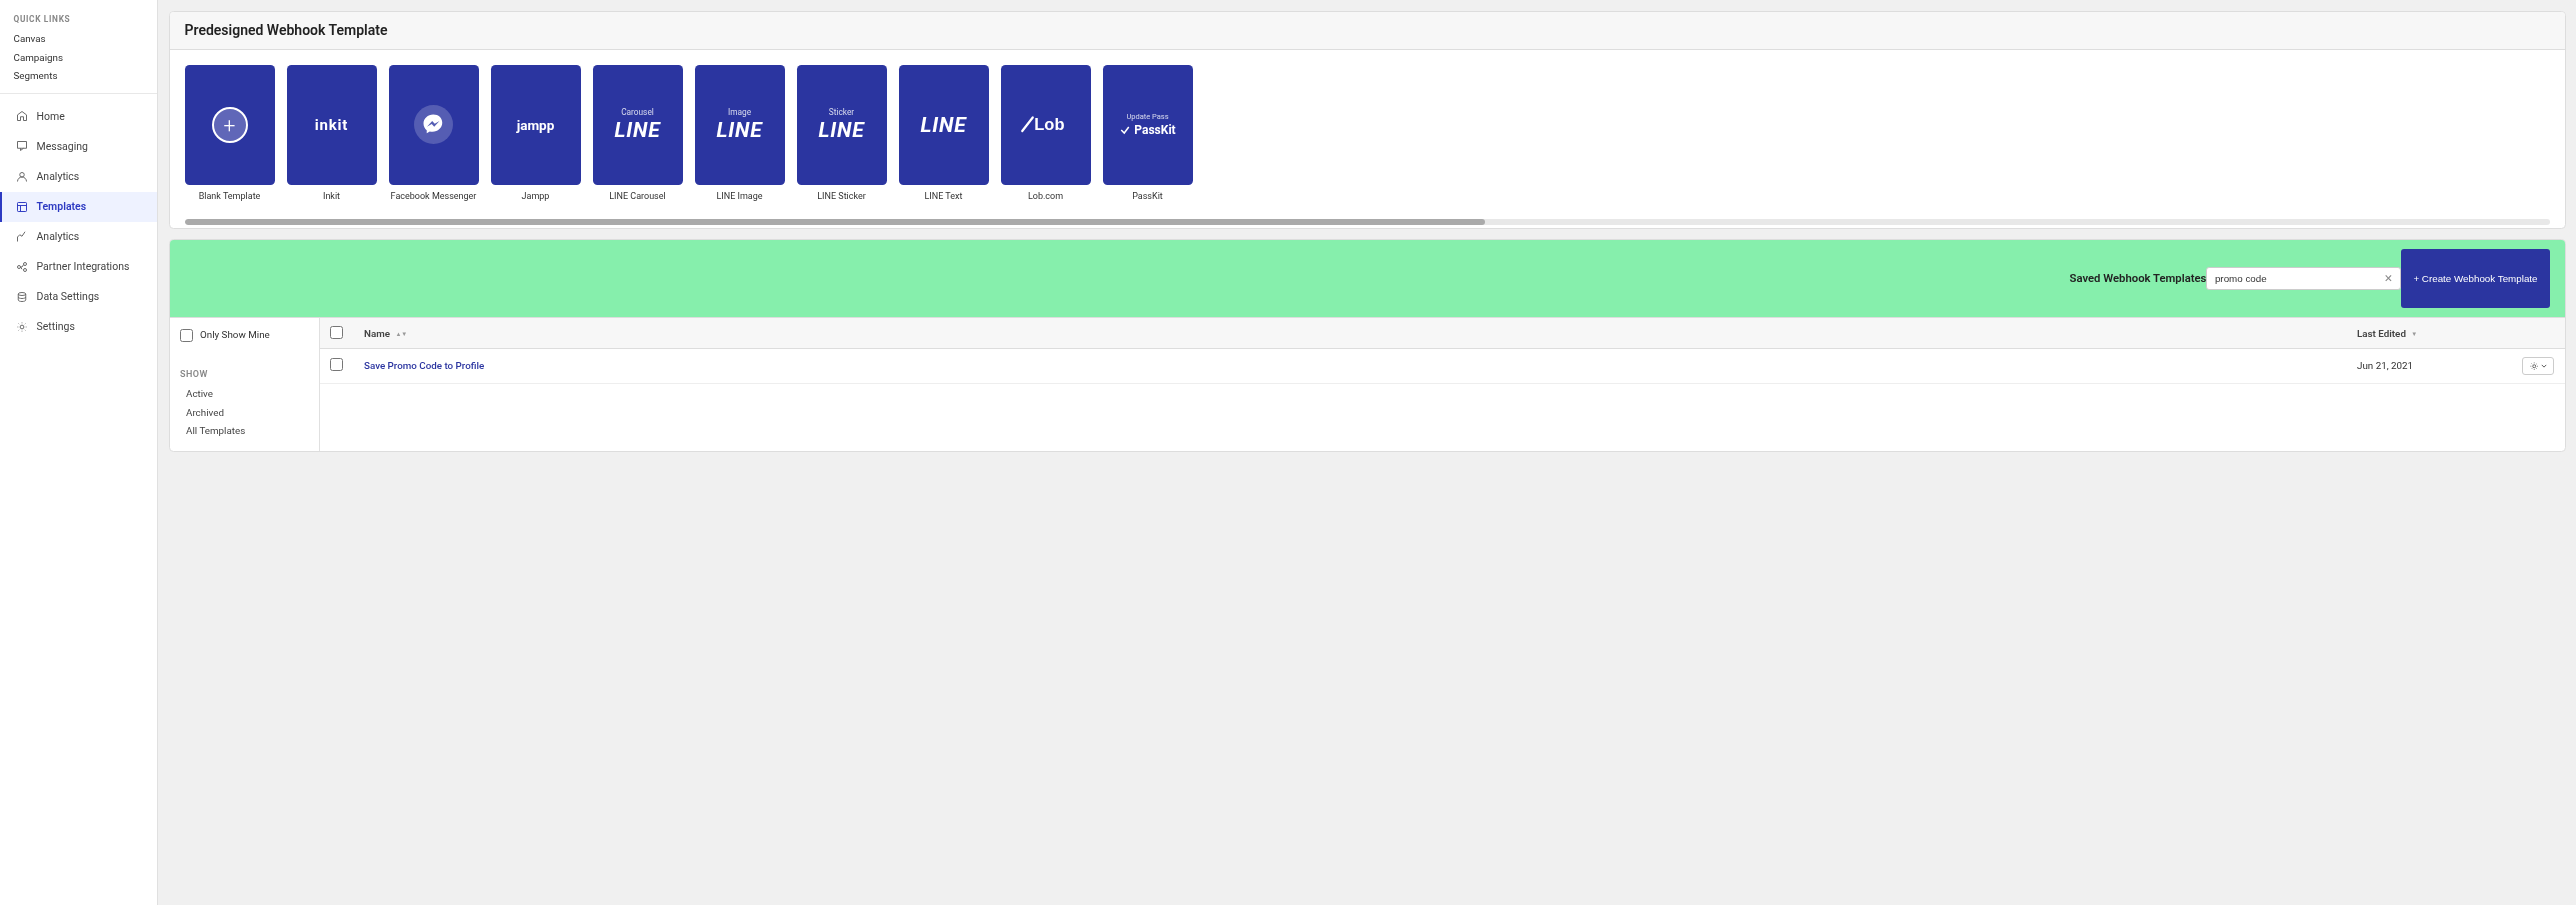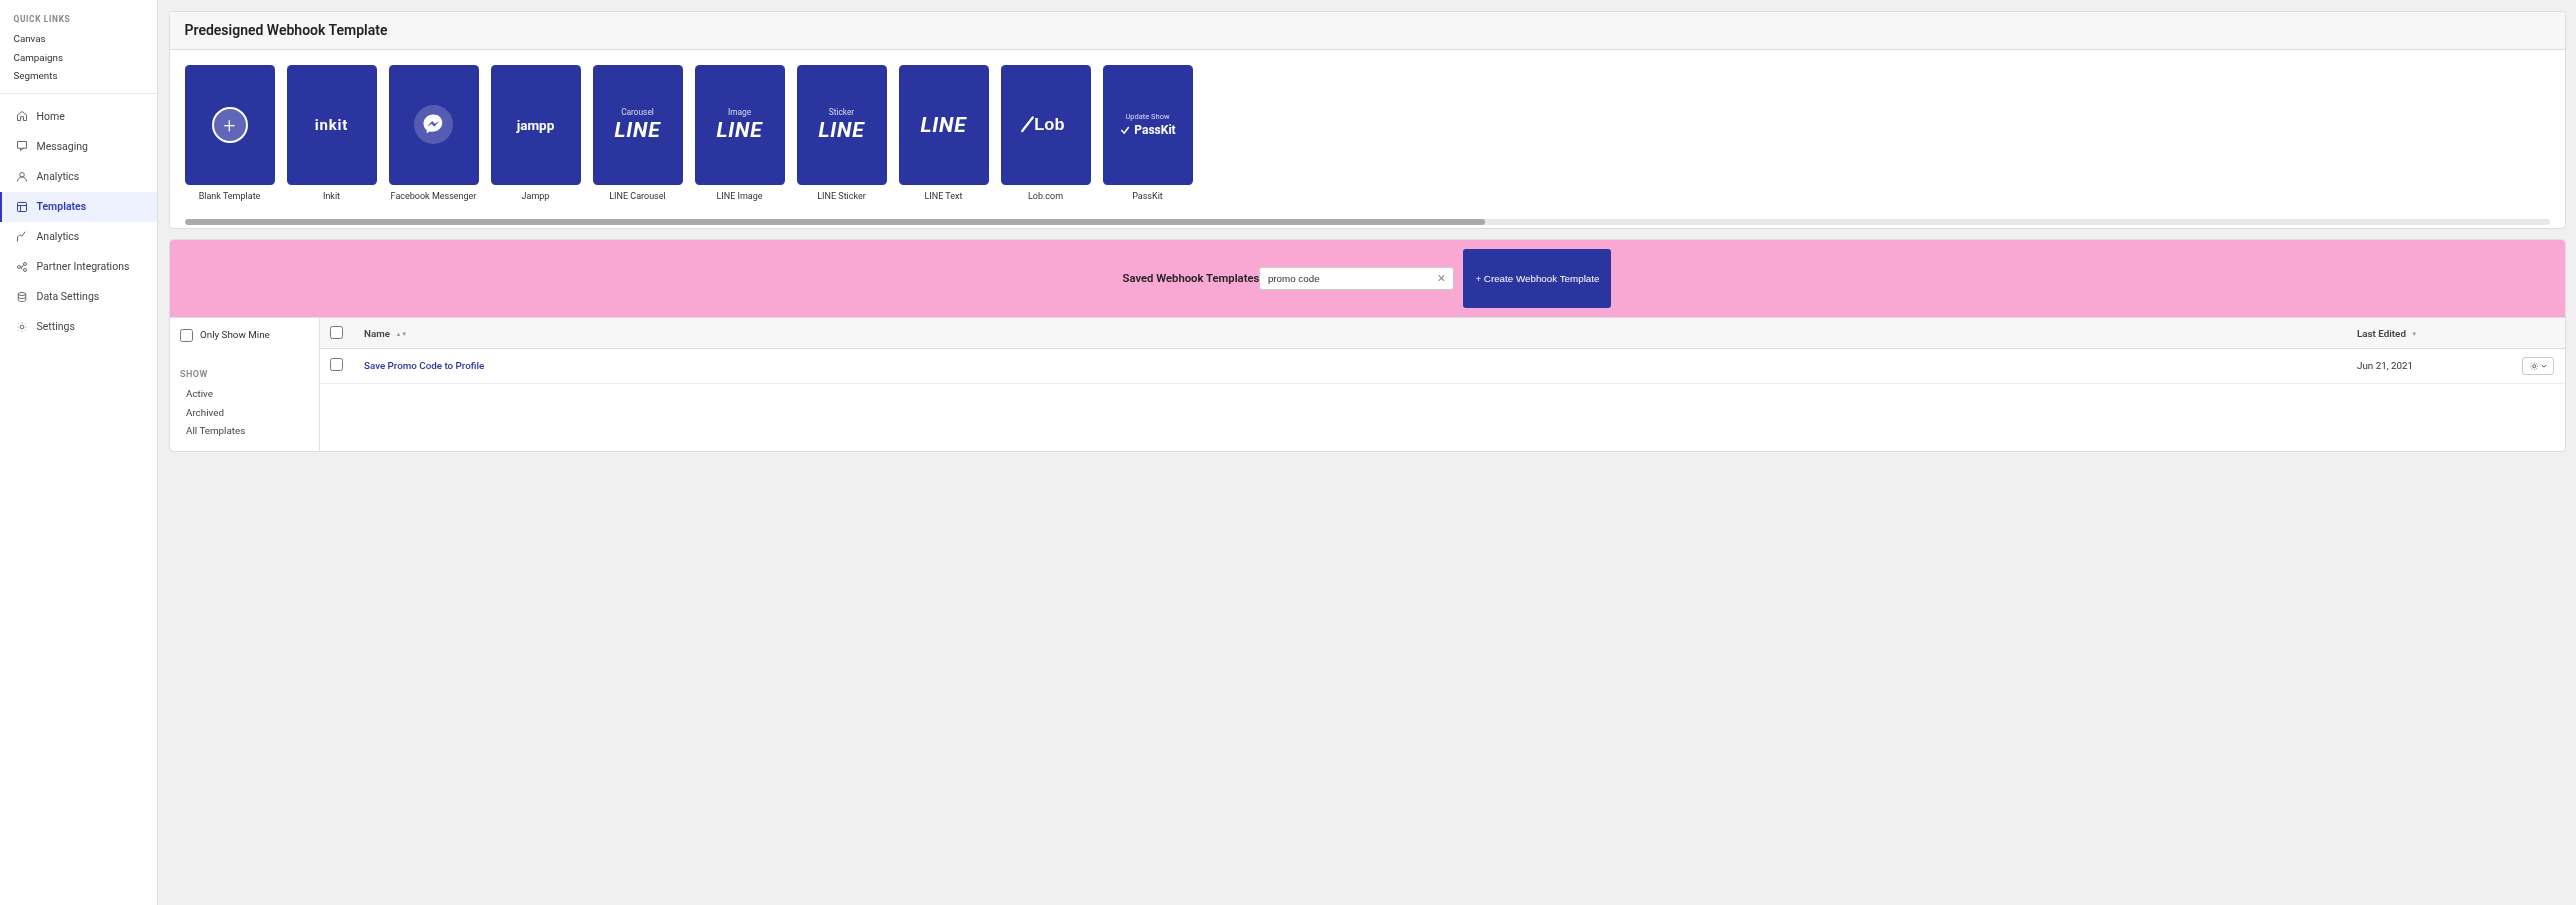--- a/index.html
+++ b/index.html
@@ -171,34 +171,33 @@
     .saved-section {
       background: #fff;
       margin: 0 10.5px 10.5px 10.5px;
       border-radius: 4.5px;
       border: 0.8px solid #ddd;
       overflow: hidden;
     }
     .saved-header {
       display: flex;
       align-items: center;
-      justify-content: center;
+      justify-content: flex-end;
       padding: 9px 15px;
-      background: #f9a8d4;
+      background: #86efac;
       border-bottom: 0.8px solid #ddd;
     }
     .saved-title {
       font-size: 11.3px;
       font-weight: 600;
       color: #222;
     }
     .saved-header-right {
       display: flex;
       align-items: center;
-      gap: 9px;
     }
     .search-box {
       display: flex;
       align-items: center;
       border: 0.8px solid #ccc;
       border-radius: 3px;
       padding: 3.8px 7.5px;
       background: #fff;
       gap: 4.5px;
       min-width: 195px;
@@ -512,21 +511,21 @@
             <svg width="53" height="22.5" viewBox="0 0 70 30" fill="none" style="font-size:14px">
               <path d="M4 24L18 6" stroke="white" stroke-width="3" stroke-linecap="round"></path>
               <text x="20" y="22" font-family="sans-serif" font-size="22" font-weight="700" fill="white">Lob</text>
             </svg>
           </div>
           <span class="template-card-label">Lob.com</span>
         </div>
 
         <div class="template-card">
           <div class="template-card-img">
-            <span class="card-logo-subtext" style="font-size:7.5px;">Update Show</span>
+            <span class="card-logo-subtext" style="font-size:7.5px;">Update Pass</span>
             <span style="display:flex;align-items:center;gap:3px;">
               <svg width="12" height="12" viewBox="0 0 16 16" fill="none">
                   <path d="M3 8L7 12L13 4" stroke="white" stroke-width="2"></path>
                 </svg>
               <span style="color:white;font-size:12px;font-weight:700;">PassKit</span>
             </span>
           </div>
           <span class="template-card-label">PassKit</span>
         </div>
 

